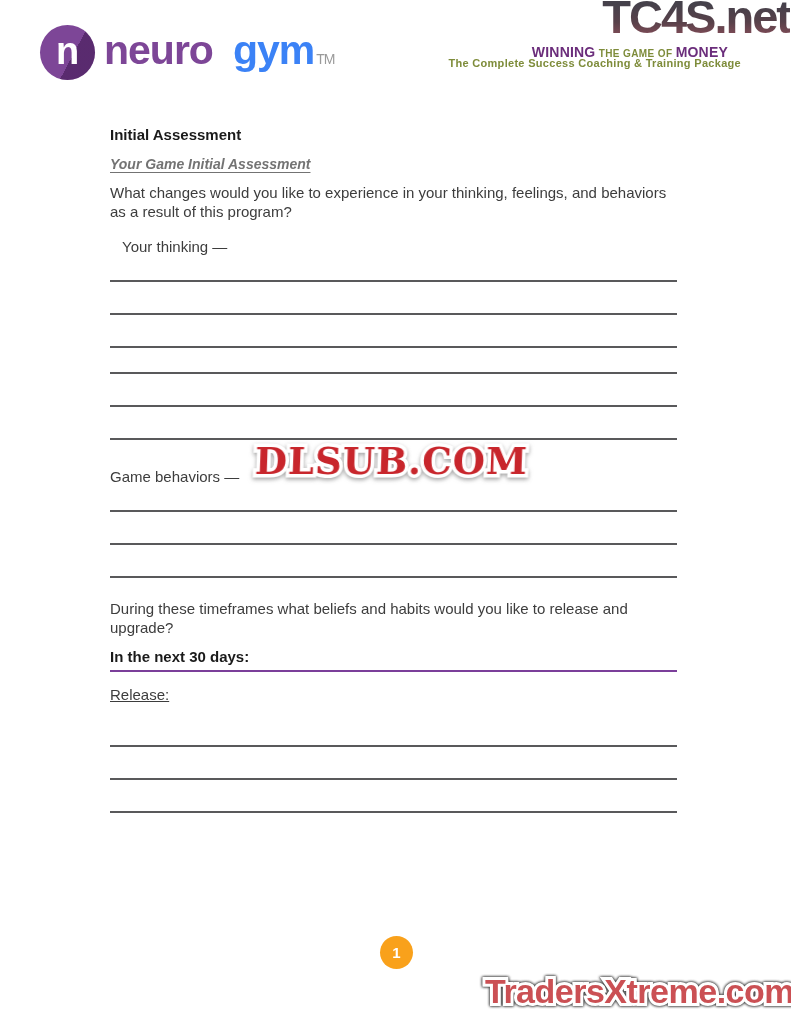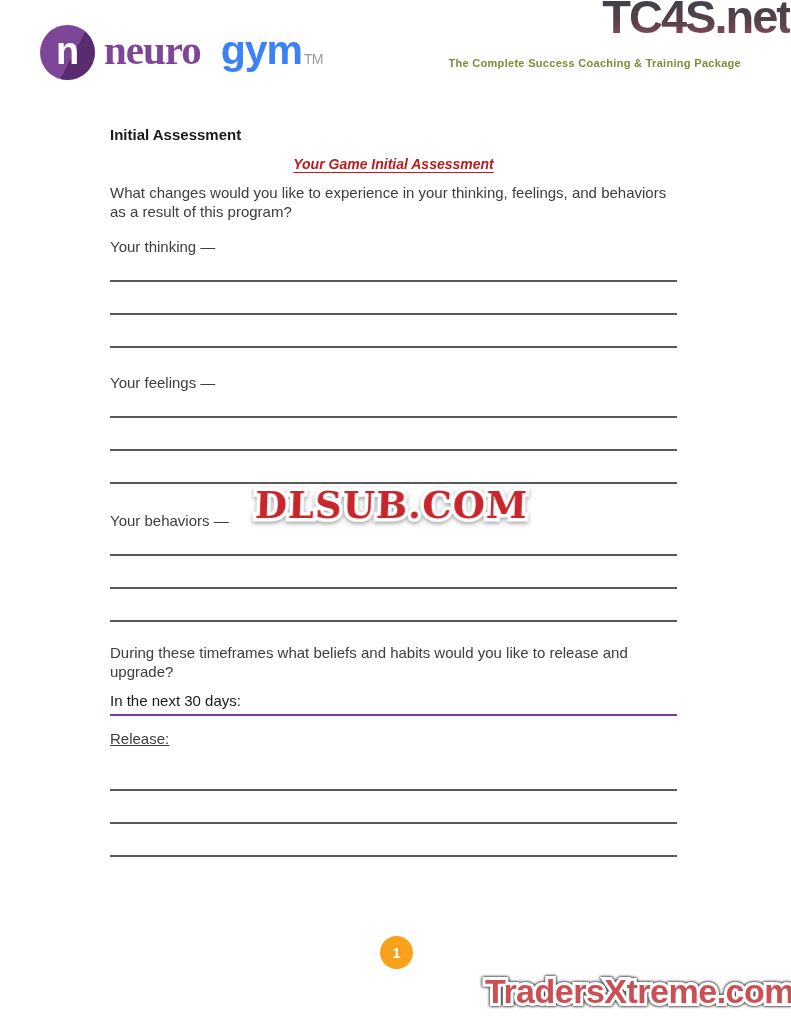--- a/index.html
+++ b/index.html
@@ -50,21 +50,21 @@
     line-height: 1;
     transform: translateY(-2px);
   }
   .logo-text {
     font-size: 41px;
     font-weight: 700;
     letter-spacing: -1px;
     line-height: 1;
     transform: translateY(-2px);
   }
-  .logo-neuro { color: #7d4697; font-family: Liberation Serif, serif; }
+  .logo-neuro { color: #7d4697; }
   .logo-gym   { color: #3b82f6; margin-left: 20px; }
   .logo-tm {
     font-size: 14px;
     font-weight: 400;
     color: #9a9a9a;
     vertical-align: baseline;
     margin-left: 2px;
   }
 
   .tc4s-watermark {
@@ -125,32 +125,31 @@
     margin-top: 126px;
     font-size: 15px;
     font-weight: 700;
     color: #1a1a1a;
   }
   .doc-subtitle {
     margin-top: 13px;
     font-size: 14px;
     font-weight: 700;
     font-style: italic;
-    color: #b91c1c;
+    color: #737373;
     text-decoration: underline;
     text-underline-offset: 3px;
-    text-align: center;
   }
   .question {
     margin-top: 11px;
     line-height: 19px;
     color: #3d3d3d;
   }
   .answer-label { line-height: 19px; }
-  .label-thinking  { margin-top: 16px; }
+  .label-thinking  { margin-top: 16px; margin-left: 12px; }
   .label-feelings  { margin-top: 25px; }
   .behaviors-row   { margin-top: 27px; position: relative; height: 19px; }
 
   .write-line {
     border-bottom: 2px solid #59595b;
   }
   .wl-first  { height: 26px; }
   .wl-next   { height: 33px; }
   .wl-first-release { height: 43px; }
 
@@ -169,21 +168,21 @@
     filter: drop-shadow(0 2px 2px rgba(90,90,90,0.55));
     white-space: nowrap;
     transform: skewX(-2deg);
     z-index: 2;
   }
 
   .question-2 { margin-top: 21px; }
   .timeframe-heading {
     margin-top: 11px;
     font-size: 15px;
-    font-weight: 400;
+    font-weight: 700;
     color: #1a1a1a;
   }
   .purple-rule {
     margin-top: 5px;
     height: 2px;
     background: #7b3f9a;
     width: 100%;
   }
   .release-label { margin-top: 13px; text-decoration: underline; }
 
@@ -225,45 +224,45 @@
 
   <div class="logo">
     <span class="logo-circle">
       <span class="logo-n">n</span>
     </span>
     <span class="logo-text"><span class="logo-neuro">neuro</span><span class="logo-gym">gym</span><span class="logo-tm">TM</span></span>
   </div>
 
   <div class="tc4s-watermark">TC4S.net</div>
 
+  <div class="tagline"><span class="tagline-winning">WINNING</span><span class="tagline-middle"> THE GAME OF </span><span class="tagline-money">MONEY</span></div>
   <div class="tagline-subtitle">The Complete Success Coaching &amp; Training Package</div>
 
   <div class="content">
 
     <div class="doc-title">Initial Assessment</div>
     <div class="doc-subtitle">Your Game Initial Assessment</div>
 
     <div class="question">What changes would you like to experience in your thinking, feelings, and behaviors as a result of this program?</div>
 
     <div class="answer-label label-thinking">Your thinking —</div>
     <div>
       <div class="write-line wl-first"></div>
       <div class="write-line wl-next"></div>
       <div class="write-line wl-next"></div>
     </div>
 
-    <div class="answer-label label-feelings">Your feelings —</div>
     <div>
       <div class="write-line wl-first"></div>
       <div class="write-line wl-next"></div>
       <div class="write-line wl-next"></div>
     </div>
 
     <div class="answer-label behaviors-row">
-      <span>Your behaviors —</span>
+      <span>Game behaviors —</span>
       <span class="dlsub-watermark">DLSUB.COM</span>
     </div>
     <div>
       <div class="write-line wl-first"></div>
       <div class="write-line wl-next"></div>
       <div class="write-line wl-next"></div>
     </div>
 
     <div class="question question-2">During these timeframes what beliefs and habits would you like to release and upgrade?</div>
 

